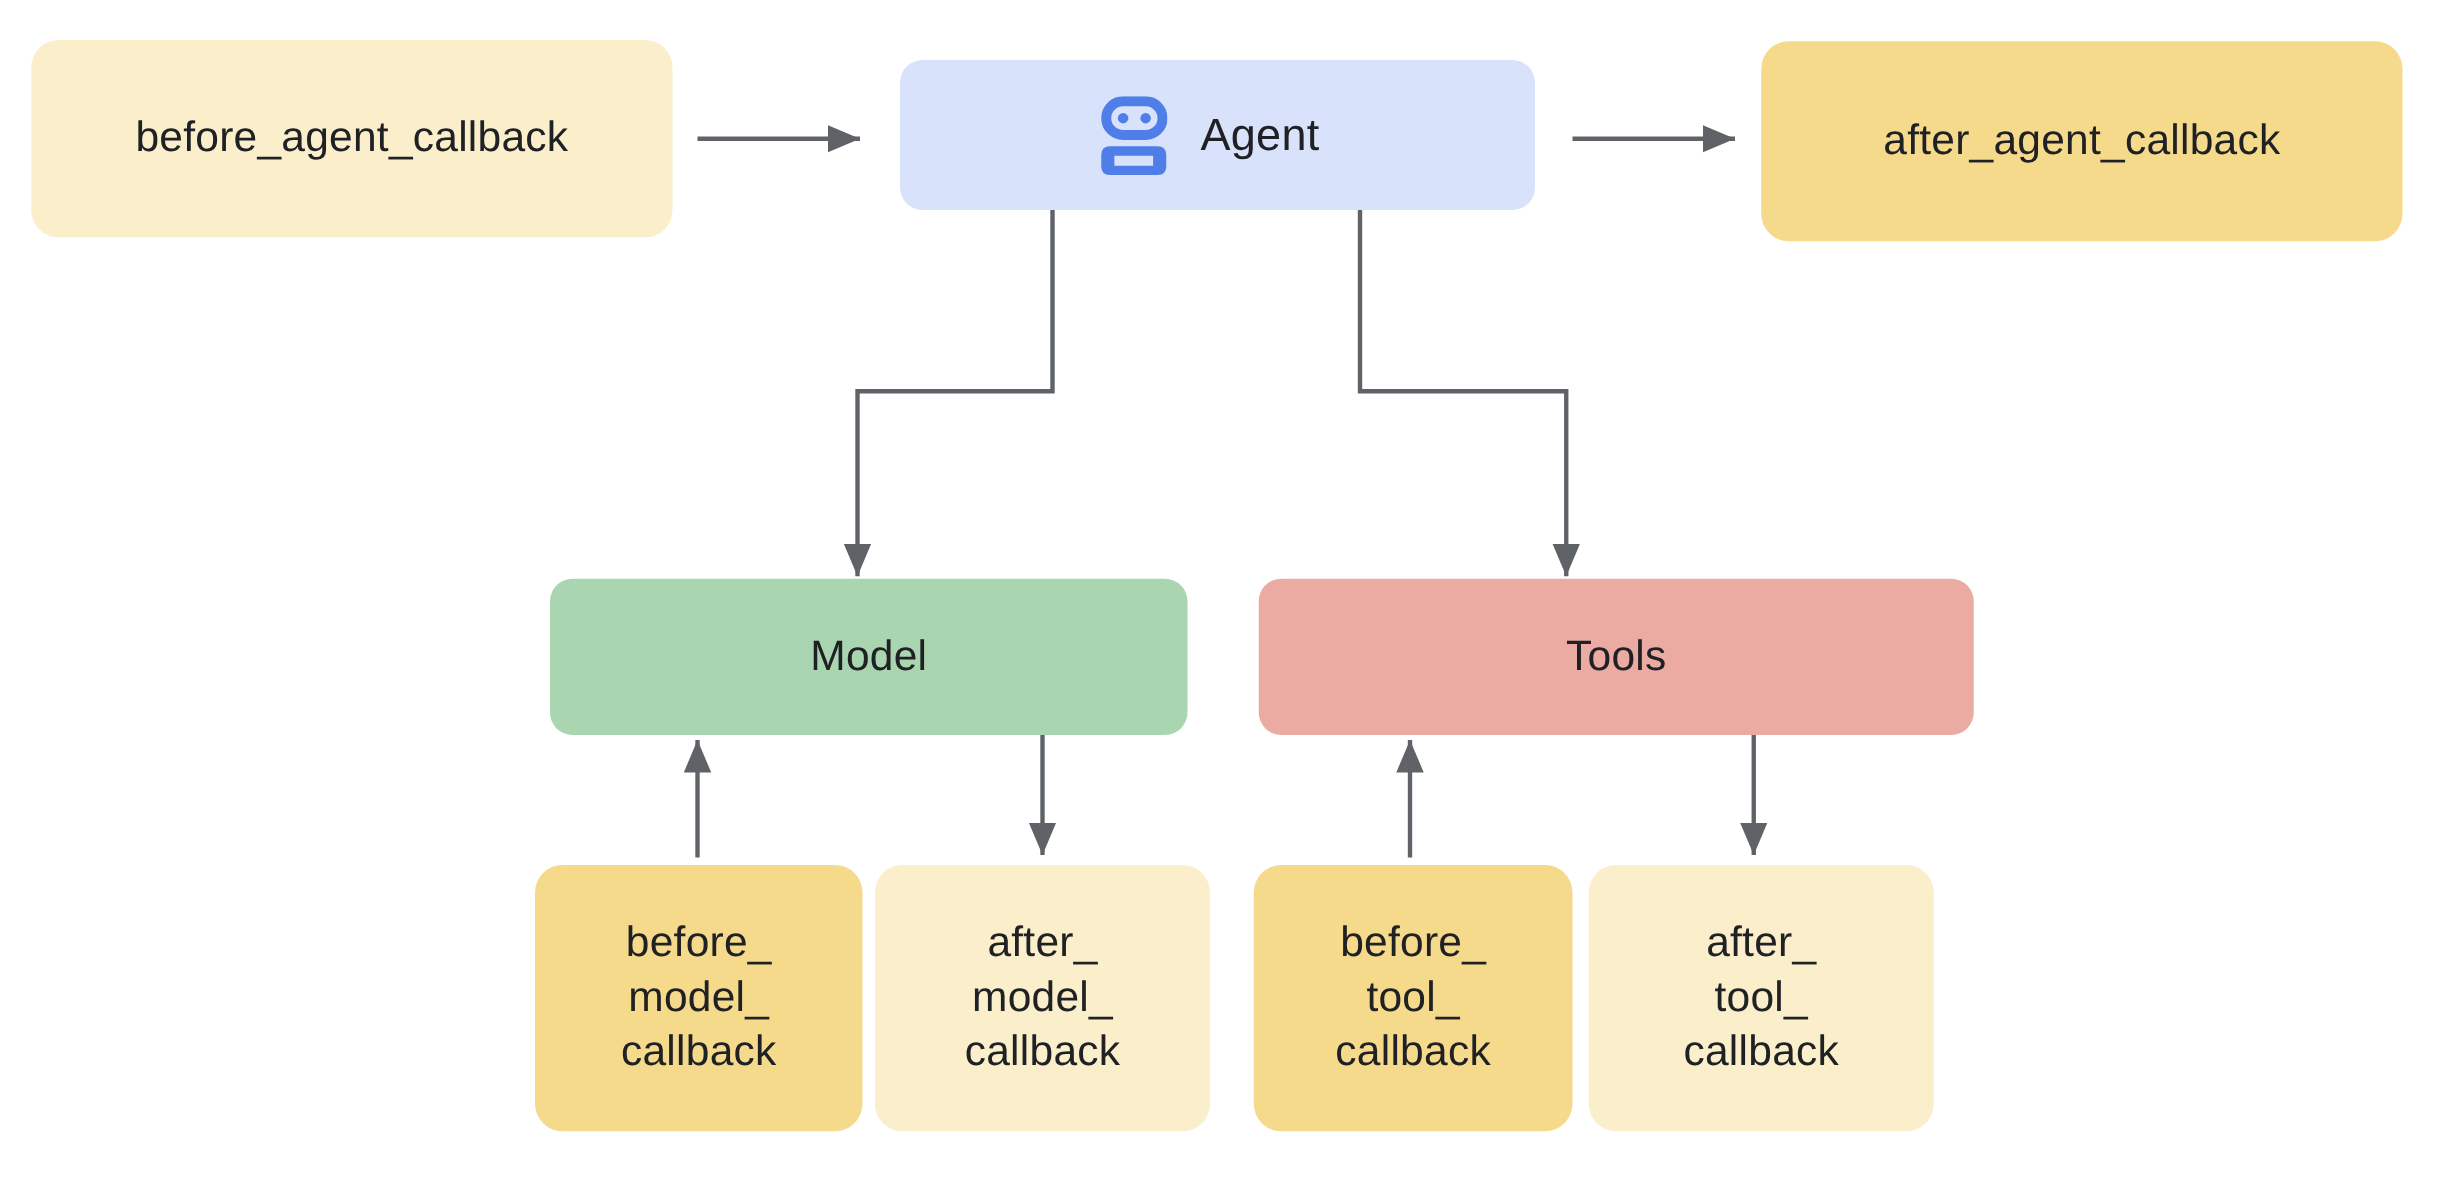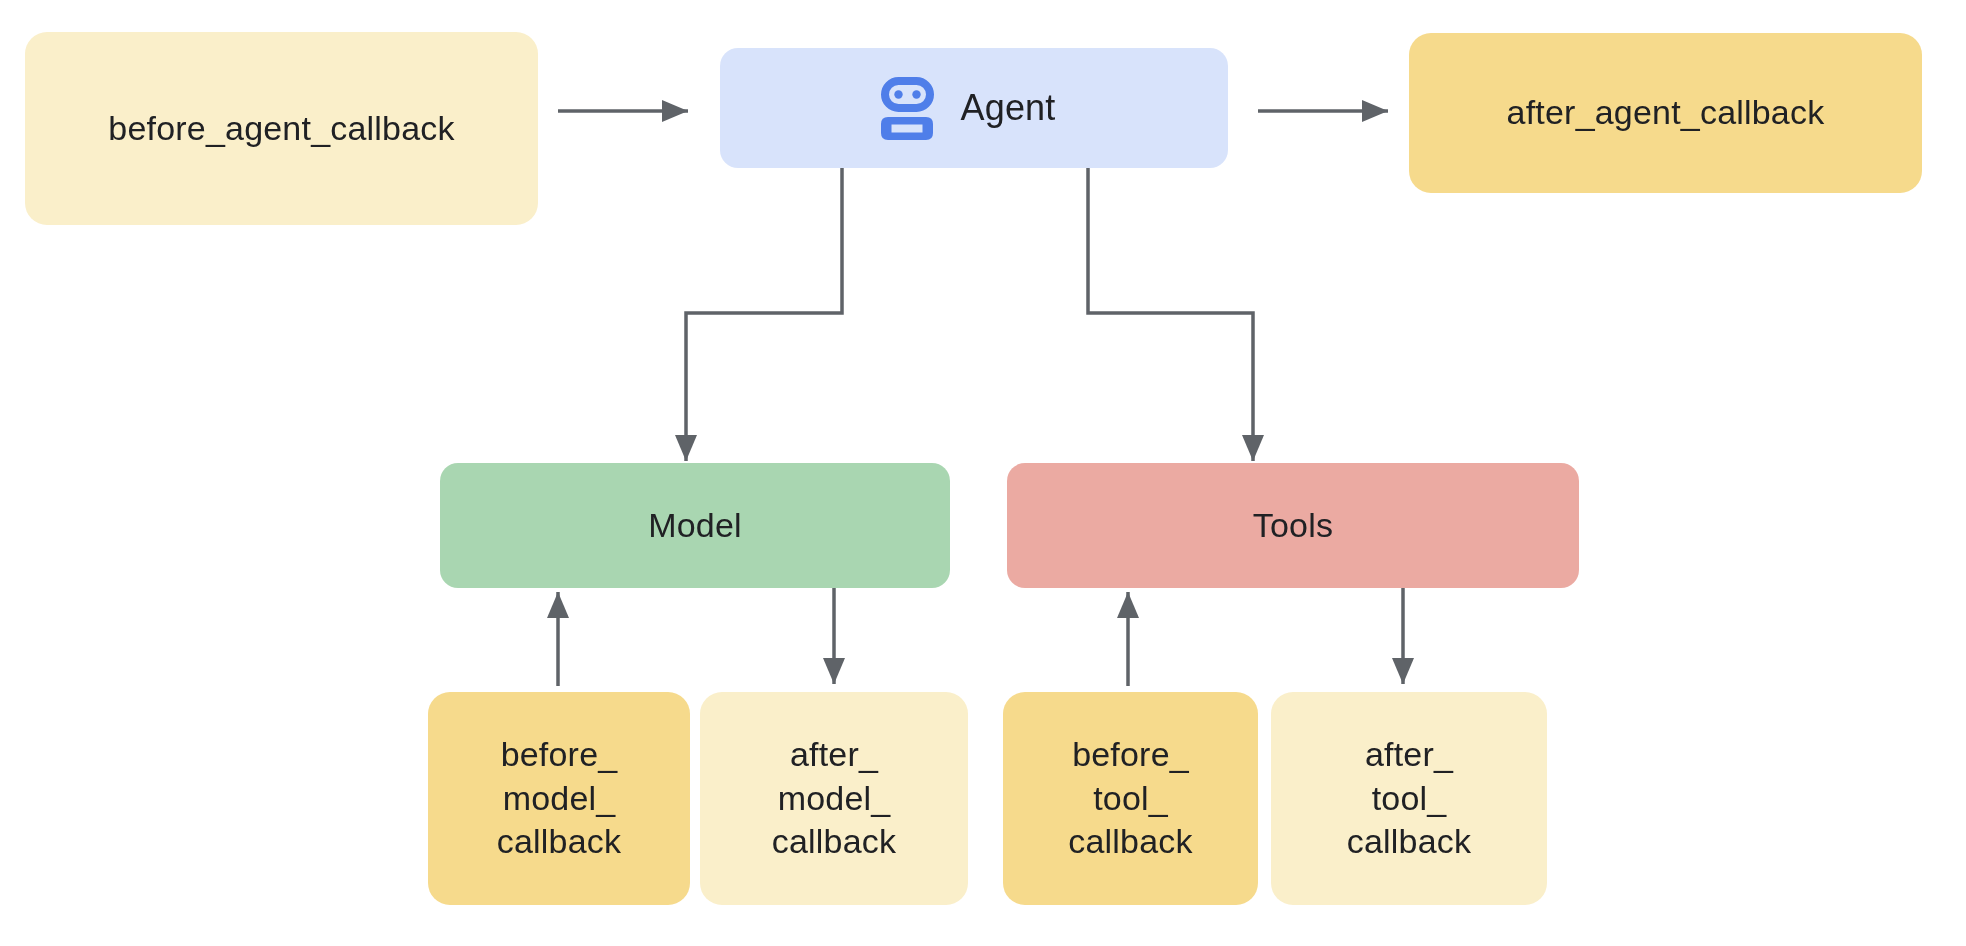--- a/index.html
+++ b/index.html
@@ -26,21 +26,21 @@
     box-sizing: border-box;
   }
   .node .lbl {
     font-size: 34px;
     line-height: 1.28;
     text-align: center;
     white-space: pre-line;
     letter-spacing: 0.2px;
   }
   
-  .n-before-agent { left: 25px;   top: 32px;  width: 513px; height: 193px; }
+  .n-before-agent { left: 25px;   top: 32px;  width: 513px; height: 158px; }
   .n-agent        { left: 720px;  top: 48px;  width: 508px; height: 120px; border-radius: 18px; }
   .n-after-agent  { left: 1409px; top: 33px;  width: 513px; height: 160px; }
   .n-model        { left: 440px;  top: 463px; width: 510px; height: 125px; border-radius: 18px; }
   .n-tools        { left: 1007px; top: 463px; width: 572px; height: 125px; border-radius: 18px; }
   .n-before-model { left: 428px;  top: 692px; width: 262px; height: 213px; }
   .n-after-model  { left: 700px;  top: 692px; width: 268px; height: 213px; }
   .n-before-tool  { left: 1003px; top: 692px; width: 255px; height: 213px; }
   .n-after-tool   { left: 1271px; top: 692px; width: 276px; height: 213px; }
 
   .n-agent { gap: 26px; padding-right: 12px; }

